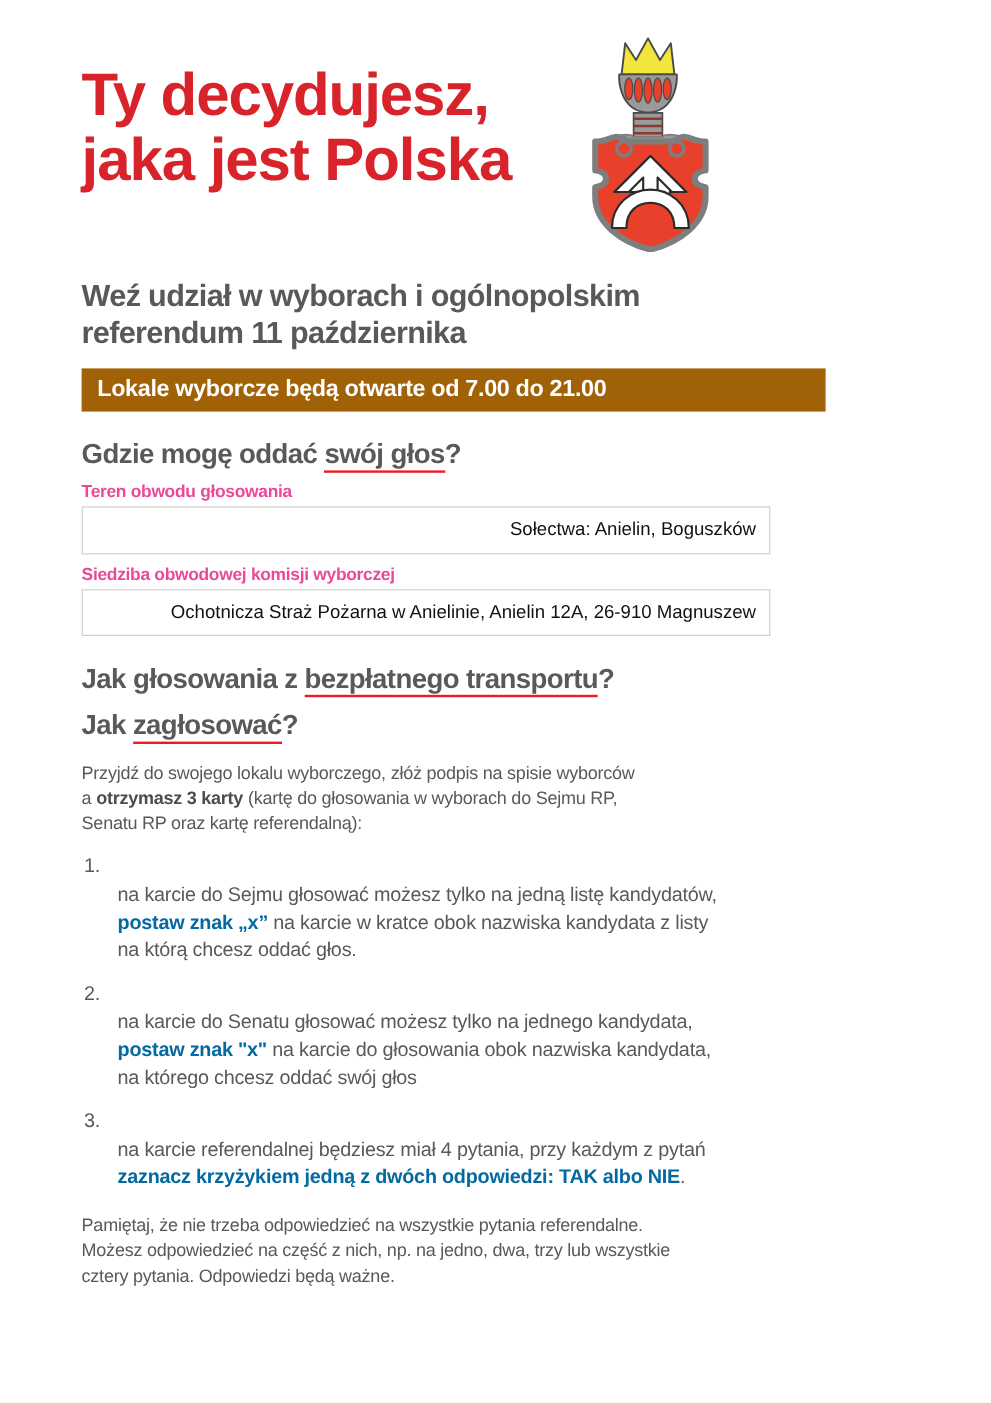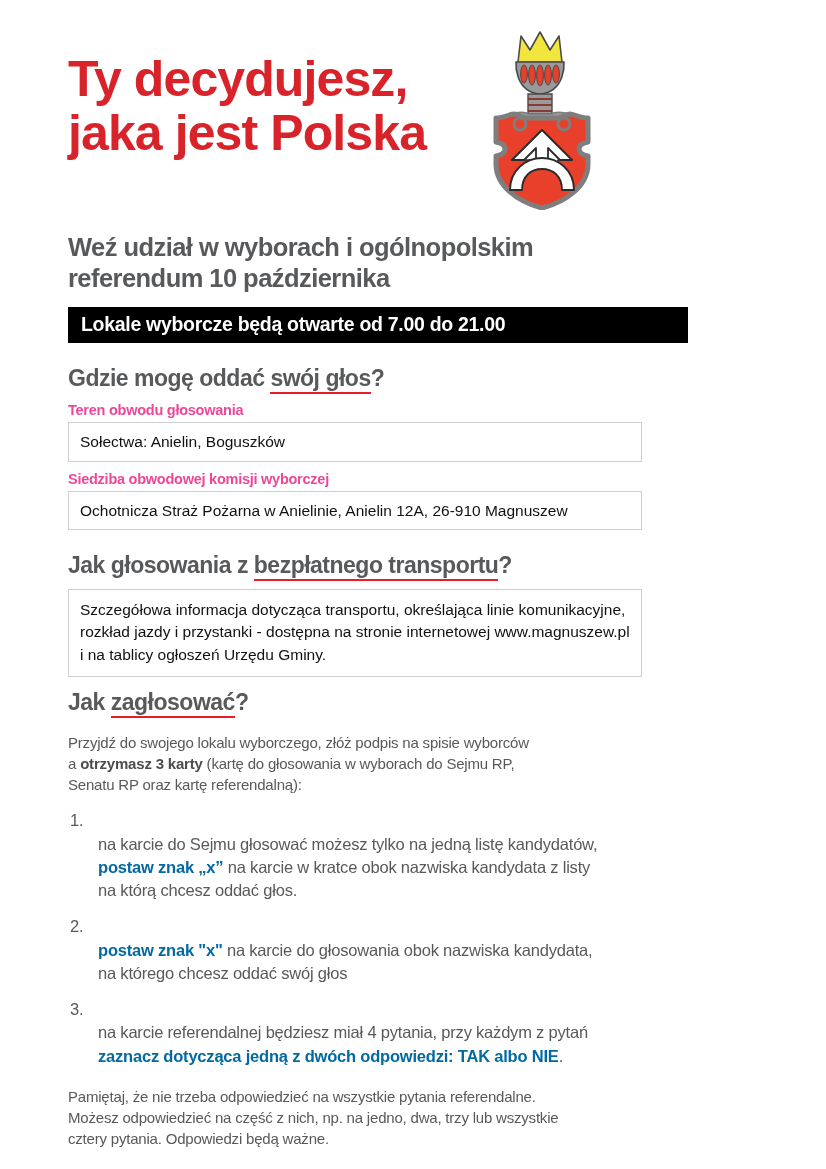--- a/index.html
+++ b/index.html
@@ -54,21 +54,21 @@
     font-weight: 800;
     color: #58595B;
     letter-spacing: -0.55px;
     margin: 12px 0 0 0;
     white-space: pre-line;
   }
 
   
   .banner {
     margin-top: 13px;
-    background: #000000;
+    background: #a16207;
     color: #ffffff;
     font-size: 19.5px;
     font-weight: 800;
     letter-spacing: -0.3px;
     padding: 6px 0 7px 13px;
     width: 620px;
     box-sizing: border-box;
   }
 
   
@@ -94,20 +94,21 @@
     margin: 0 0 4px 0;
   }
   .field-box {
     border: 1px solid #cfcfcf;
     background: #ffffff;
     padding: 8px 11px;
     font-size: 15.5px;
     color: #111111;
     line-height: 1.38;
     margin-bottom: 9px;
+    text-align: right;
   }
   .field-box.multiline {
     padding: 9px 11px 10px 11px;
     line-height: 1.44;
   }
 
   
   .body-text {
     font-size: 15px;
     line-height: 1.41;
@@ -191,59 +192,59 @@
                  L68 152 L56 152 L56 146 L32 146 Z" fill="#FFFFFF" stroke="#2b2b2b" stroke-width="1.6" stroke-linejoin="round"></path>
         <path d="M62 116 L92 146 L80 146 L68 134 L68 154 L56 154 L56 134 L44 146 L32 146 Z" fill="#FFFFFF" stroke="#2b2b2b" stroke-width="1.8" stroke-linejoin="round"></path>
 
         <path d="M30 176 C30 156 46 144 62 144 C78 144 94 156 94 176
                  L82 176 C82 162 73 155 62 155 C51 155 42 162 42 176 Z" fill="#FFFFFF" stroke="#2b2b2b" stroke-width="1.8" stroke-linejoin="round"></path>
       </svg>
     </div>
   </div>
 
   <div class="subheading">Weź udział w wyborach i ogólnopolskim
-referendum 10 października</div>
+referendum 11 października</div>
 
   <div class="banner">Lokale wyborcze będą otwarte od 7.00 do 21.00</div>
 
   <div class="section-heading"><span>Gdzie mogę oddać </span><span class="u">swój głos</span><span>?</span></div>
 
   <div>
     <div class="field-label">Teren obwodu głosowania</div>
     <div class="field-box">Sołectwa: Anielin, Boguszków</div>
   </div>
 
   <div>
     <div class="field-label">Siedziba obwodowej komisji wyborczej</div>
     <div class="field-box">Ochotnicza Straż Pożarna w Anielinie, Anielin 12A, 26-910 Magnuszew</div>
   </div>
 
   <div class="section-heading"><span>Jak głosowania z </span><span class="u">bezpłatnego transportu</span><span>?</span></div>
 
-  <div class="field-box multiline">Szczegółowa informacja dotycząca transportu, określająca linie komunikacyjne, rozkład jazdy i przystanki - dostępna na stronie internetowej www.magnuszew.pl i na tablicy ogłoszeń Urzędu Gminy.</div>
 
   <div class="section-heading" style="margin-top:12px"><span>Jak </span><span class="u">zagłosować</span><span>?</span></div>
 
   <p class="body-text" style="margin-top:16px"><span>Przyjdź do swojego lokalu wyborczego, złóż podpis na spisie wyborców</span>
 <span>a </span><b>otrzymasz 3 karty</b><span> (kartę do głosowania w wyborach do Sejmu RP,
 Senatu RP oraz kartę referendalną):</span></p>
 
   <ol class="numbered">
     <li>
       <span class="num">1.</span><span>na karcie do Sejmu głosować możesz tylko na jedną listę kandydatów,
 </span><b>postaw znak „x”</b><span> na karcie w kratce obok nazwiska kandydata z listy
 na którą chcesz oddać głos.</span>
     </li>
     <li>
-      <span class="num">2.</span><b>postaw znak "x"</b><span> na karcie do głosowania obok nazwiska kandydata,
+      <span class="num">2.</span><span>na karcie do Senatu głosować możesz tylko na jednego kandydata,
+</span><b>postaw znak "x"</b><span> na karcie do głosowania obok nazwiska kandydata,
 na którego chcesz oddać swój głos</span>
     </li>
     <li>
       <span class="num">3.</span><span>na karcie referendalnej będziesz miał 4 pytania, przy każdym z pytań
-</span><b>zaznacz dotycząca jedną z dwóch odpowiedzi: TAK albo NIE</b><span>.</span>
+</span><b>zaznacz krzyżykiem jedną z dwóch odpowiedzi: TAK albo NIE</b><span>.</span>
     </li>
   </ol>
 
   <p class="body-text gap">Pamiętaj, że nie trzeba odpowiedzieć na wszystkie pytania referendalne.
 Możesz odpowiedzieć na część z nich, np. na jedno, dwa, trzy lub wszystkie
 cztery pytania. Odpowiedzi będą ważne.</p>
 
 </div>
 
 </body></html>

